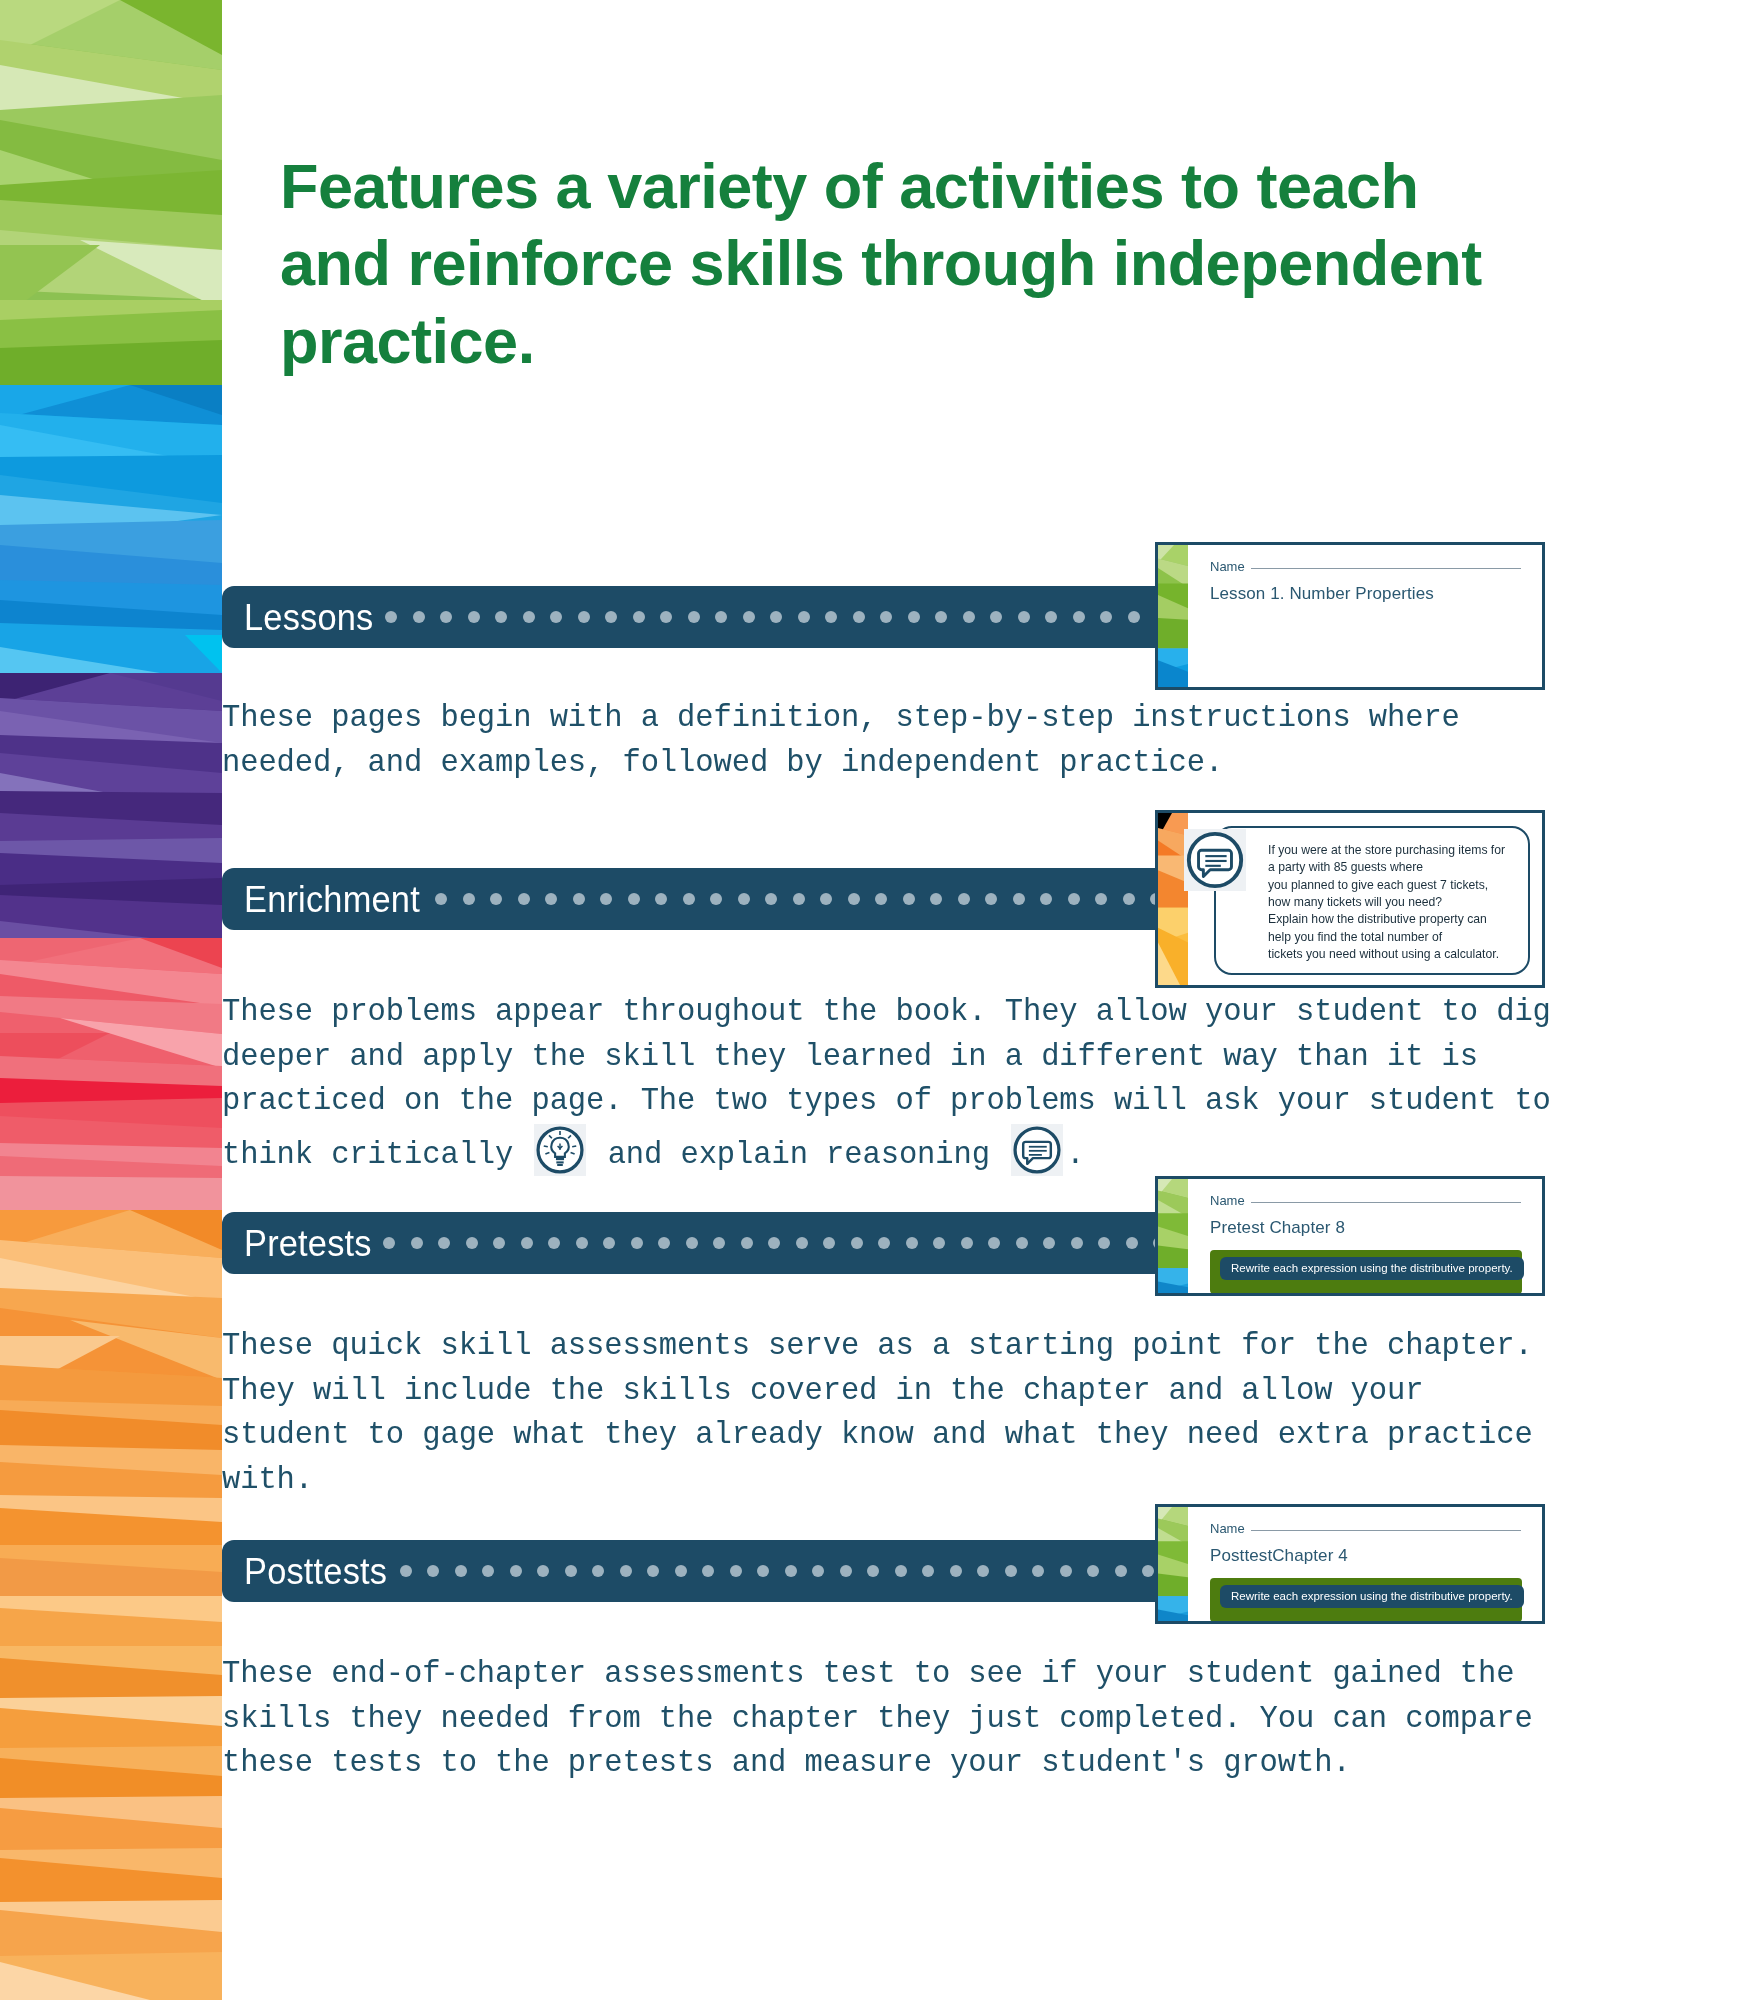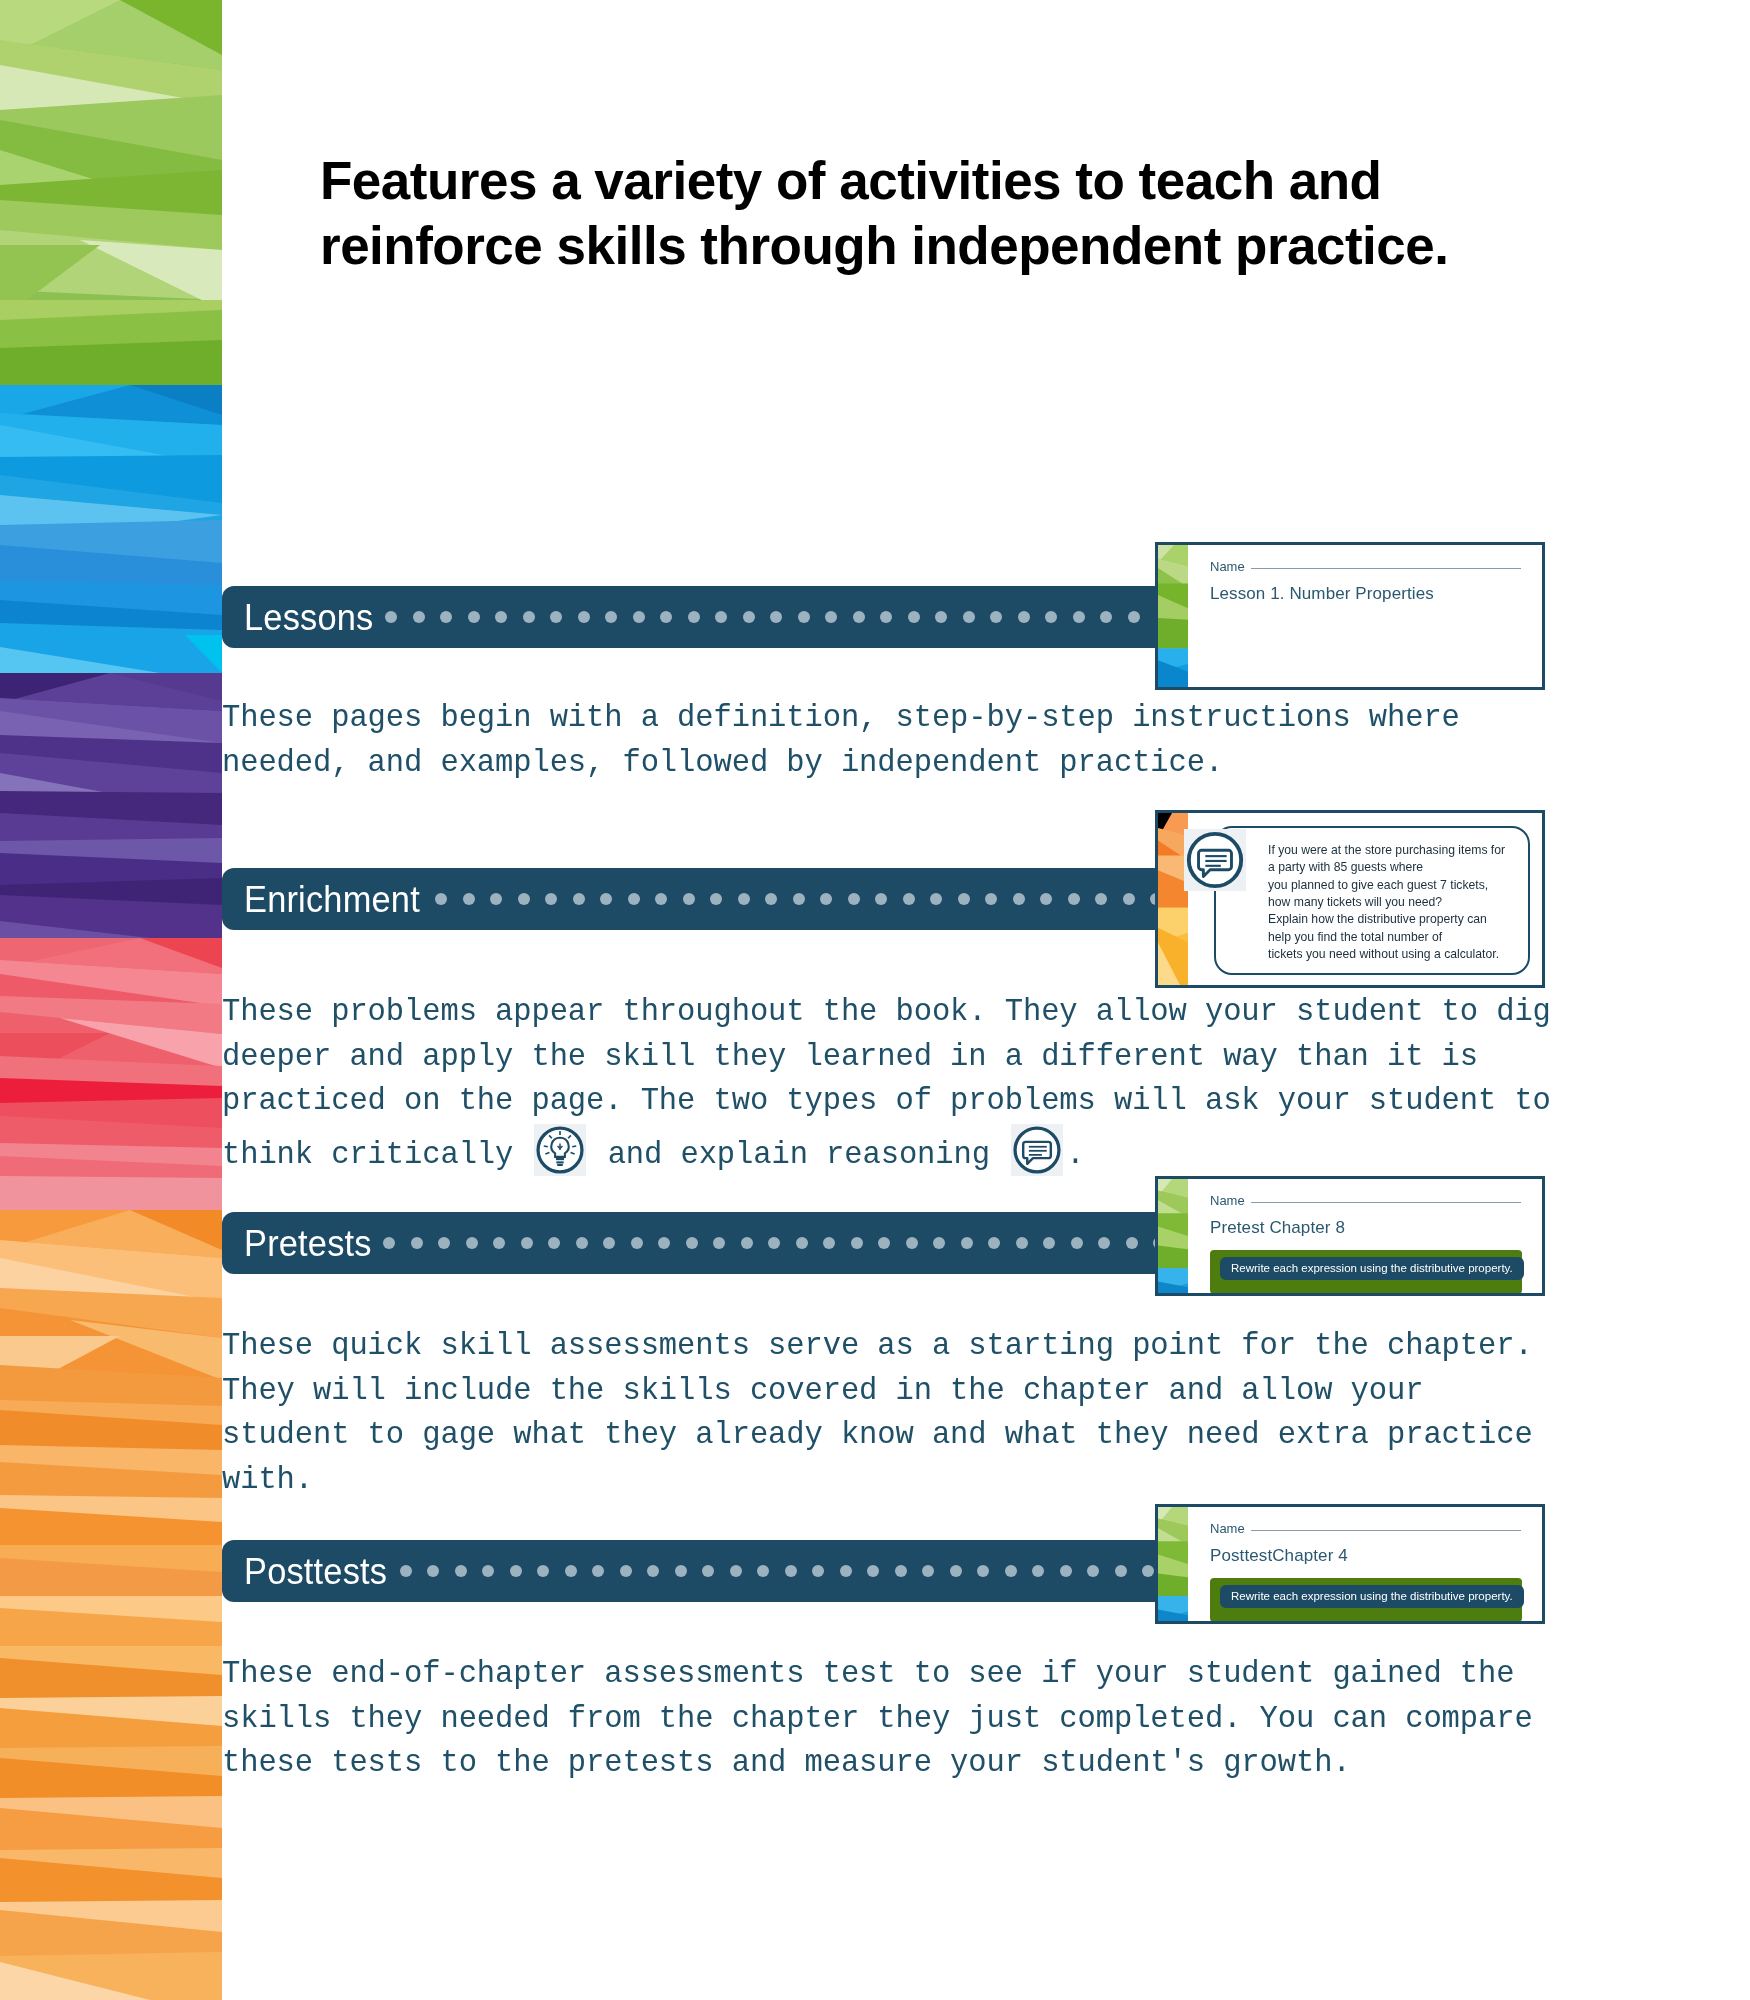--- a/index.html
+++ b/index.html
@@ -40,27 +40,26 @@
     left: 222px; top: 0;
     width: 1528px;
     height: 2000px;
   }
 
   .headline {
     position: absolute;
     left: 58px;
     top: 148px;
     width: 1250px;
-    color: #000000;
+    color: #15803d;
     font-family: "Liberation Sans", sans-serif;
     font-weight: bold;
-    font-size: 53px;
+    font-size: 63px;
     line-height: 1.23;
     letter-spacing: -0.5px;
-    margin-left: 40px;
   }
 
   
   .section { position: absolute; left: 0; width: 1528px; }
 
   .banner-wrap {
     position: relative;
     height: 62px;
     padding-left: 7px;
   }

